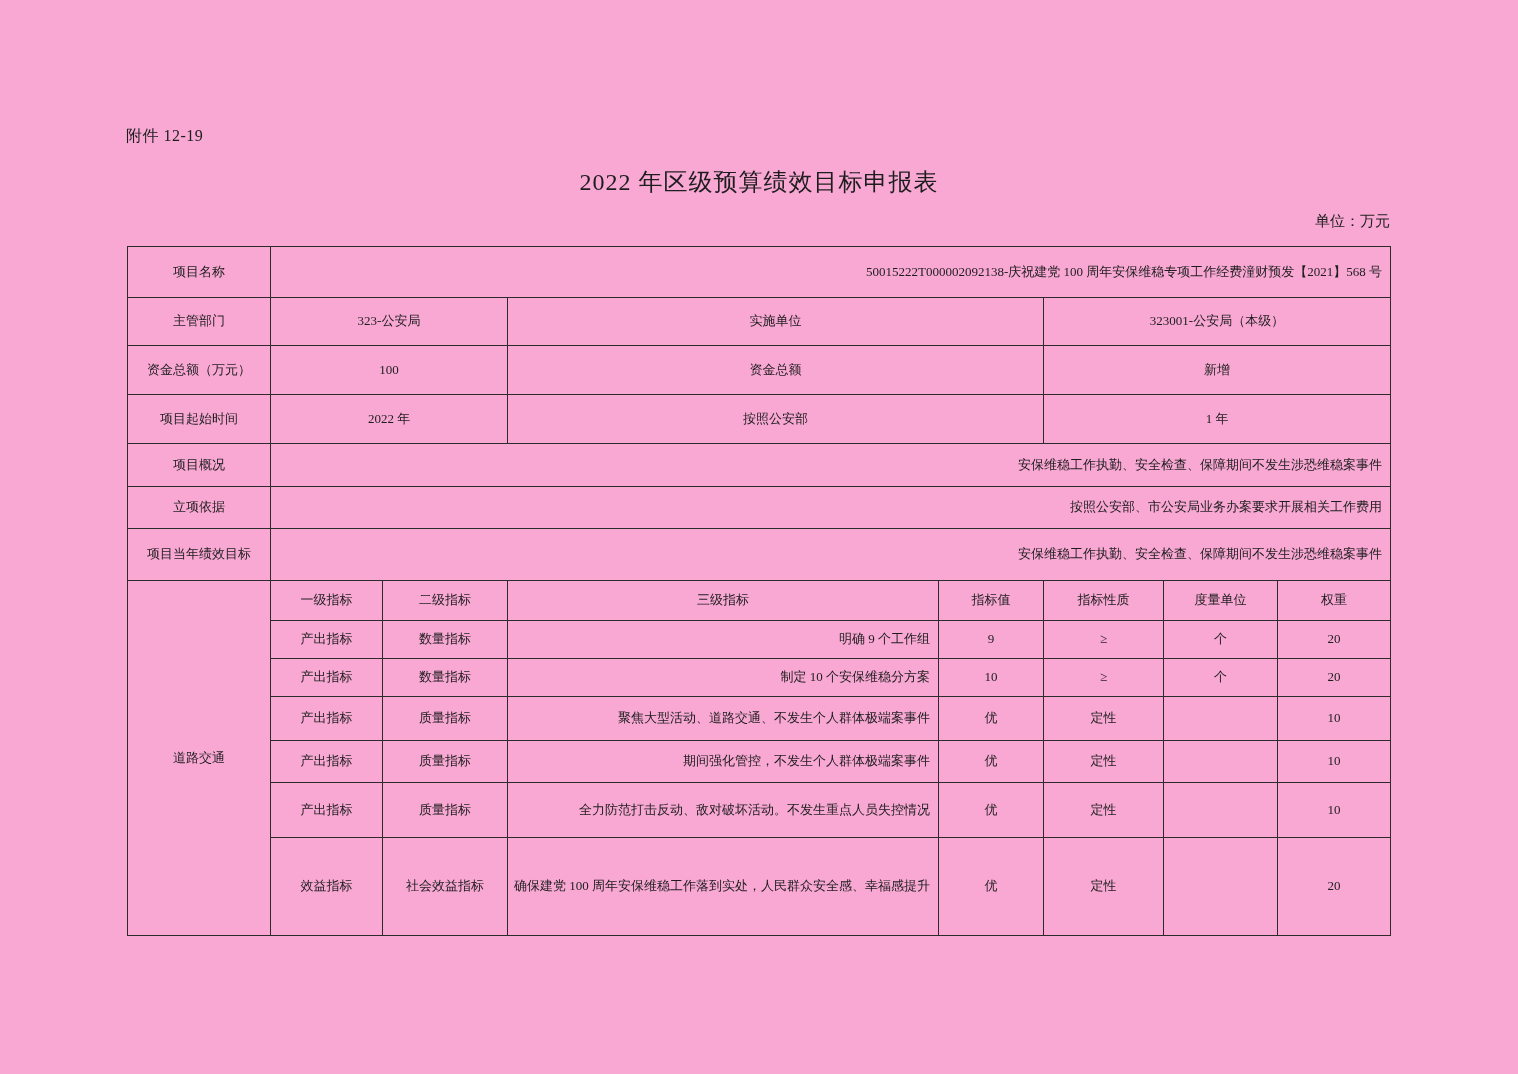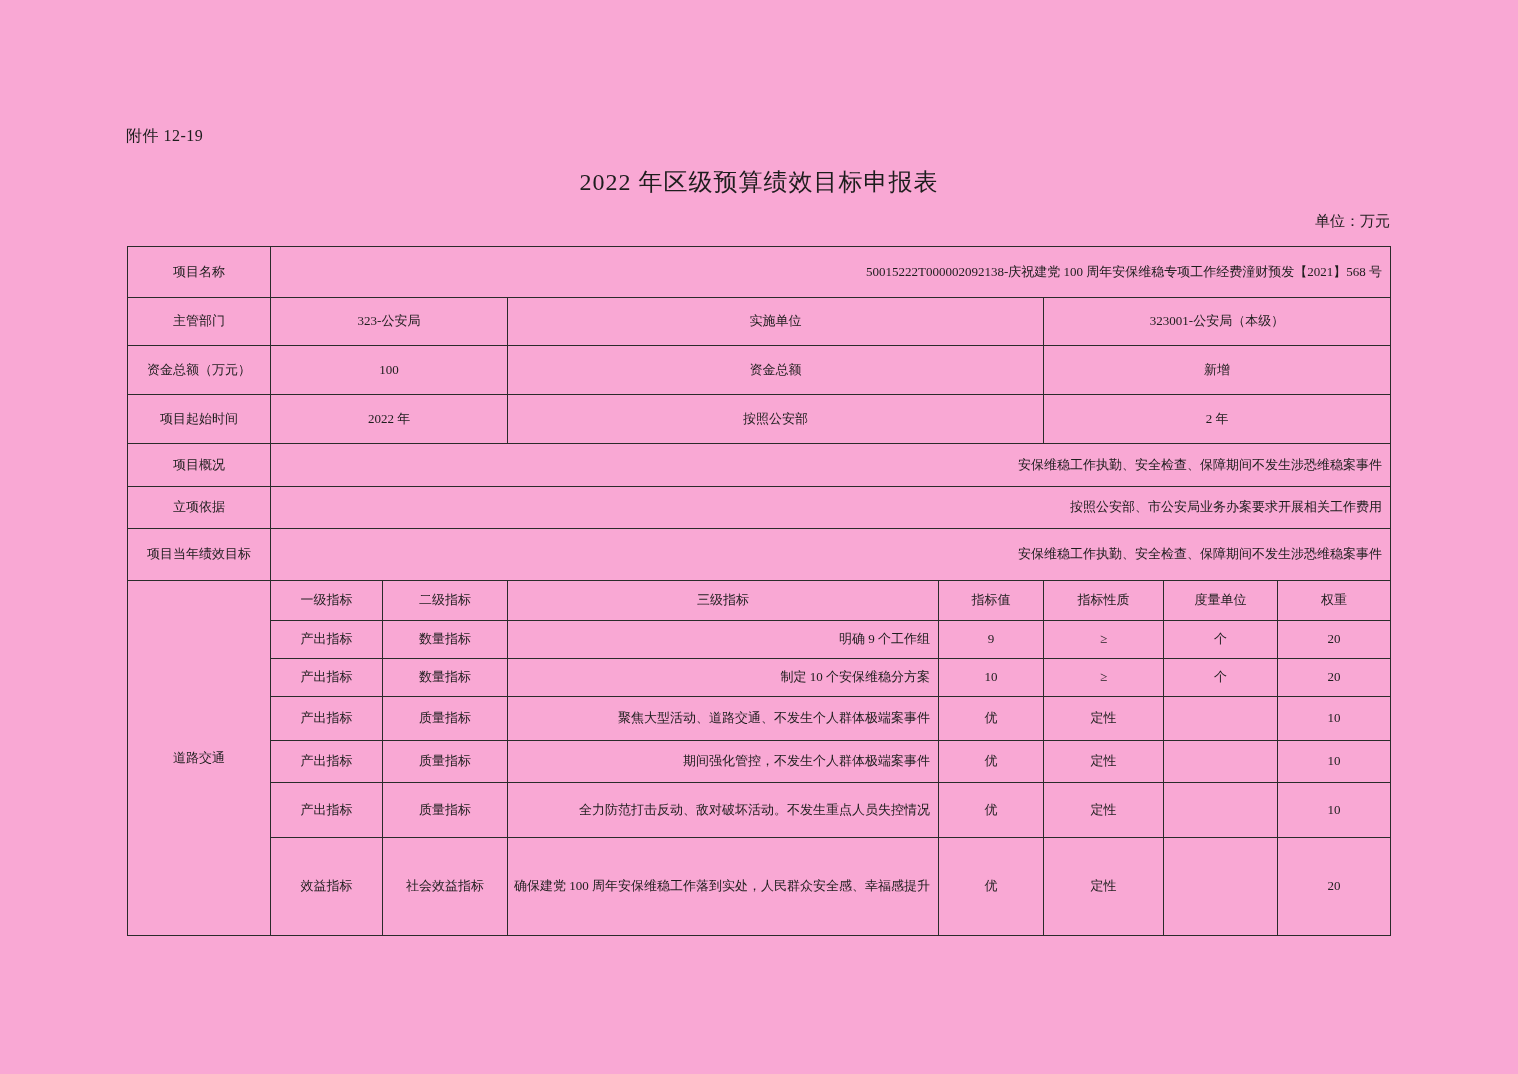--- a/index.html
+++ b/index.html
@@ -117,21 +117,21 @@
       <td>资金总额（万元）</td>
       <td colspan="2">100</td>
       <td colspan="2">资金总额</td>
       <td colspan="3">新增</td>
     </tr>
 
     <tr class="r-time">
       <td>项目起始时间</td>
       <td colspan="2">2022 年</td>
       <td colspan="2">按照公安部</td>
-      <td colspan="3">2 年</td>
+      <td colspan="3">1 年</td>
     </tr>
 
     <tr class="r-ov">
       <td>项目概况</td>
       <td colspan="7" class="left">安保维稳工作执勤、安全检查、保障期间不发生涉恐维稳案事件</td>
     </tr>
 
     <tr class="r-basis">
       <td>立项依据</td>
       <td colspan="7" class="left">按照公安部、市公安局业务办案要求开展相关工作费用</td>

